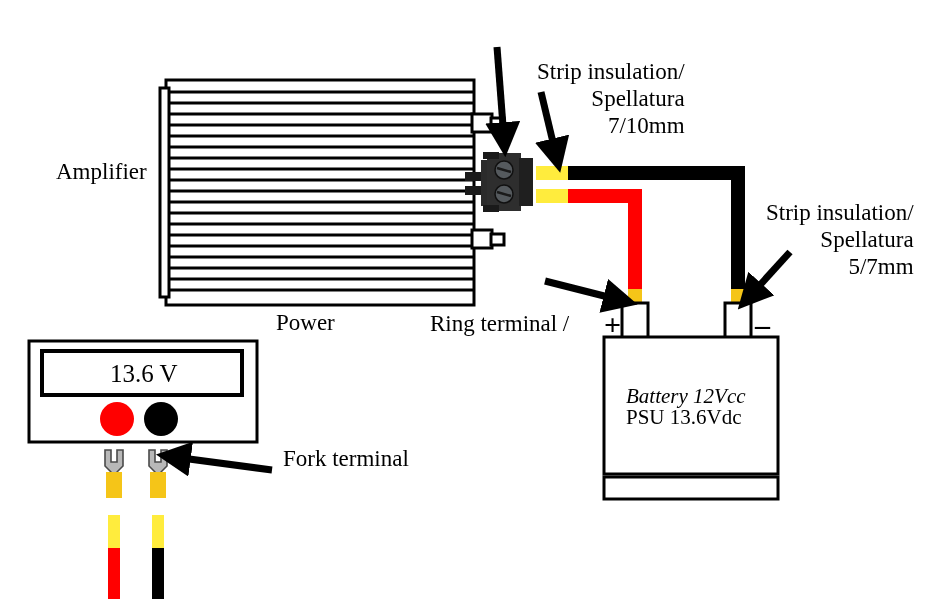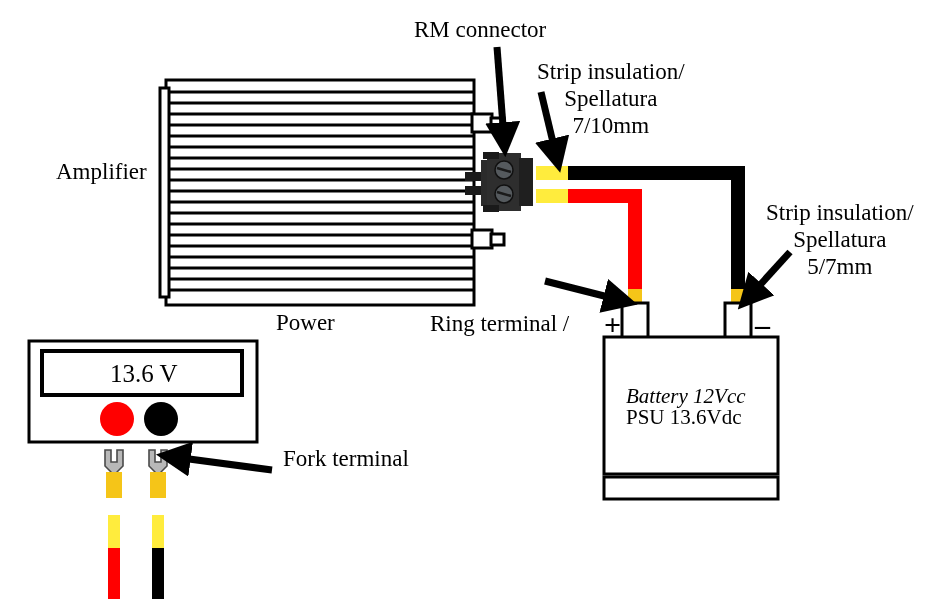--- a/index.html
+++ b/index.html
@@ -17,21 +17,21 @@
     color: #000000;
   }
   .label {
     position: absolute;
     font-family: "Liberation Serif", "DejaVu Serif", serif;
     font-size: 23px;
     line-height: 27px;
     color: #000000;
     white-space: pre;
   }
-  .label.center { text-align: center; }
+  .label.center { text-align: right; }
   .svg-layer {
     position: absolute;
     left: 0; top: 0;
     width: 938px;
     height: 604px;
   }
   .sign {
     position: absolute;
     font-family: "Liberation Serif", "DejaVu Serif", serif;
     font-weight: 700;
@@ -191,21 +191,20 @@
 
     <line x1="545" y1="281" x2="620" y2="300" stroke="#000000" stroke-width="7" marker-end="url(#arrowhead)"></line>
 
     <line x1="272" y1="470" x2="174" y2="457" stroke="#000000" stroke-width="7" marker-end="url(#arrowhead)"></line>
   </svg>
 
   <div class="label" style="left:56px; top:158px;font-family:Liberation Serif, serif;">Amplifier</div>
 
   <div class="label" style="left:276px; top:309px;">Power</div>
 
-  <div class="label" style="left:414px; top:16px;">RM connector</div>
 
   <div class="label center" style="left:537px; top:58px;">Strip insulation/
 Spellatura
 7/10mm</div>
 
   <div class="label center" style="left:766px; top:199px;">Strip insulation/
 Spellatura
 5/7mm</div>
 
   <div class="label" style="left:430px; top:310px;">Ring terminal /</div>

